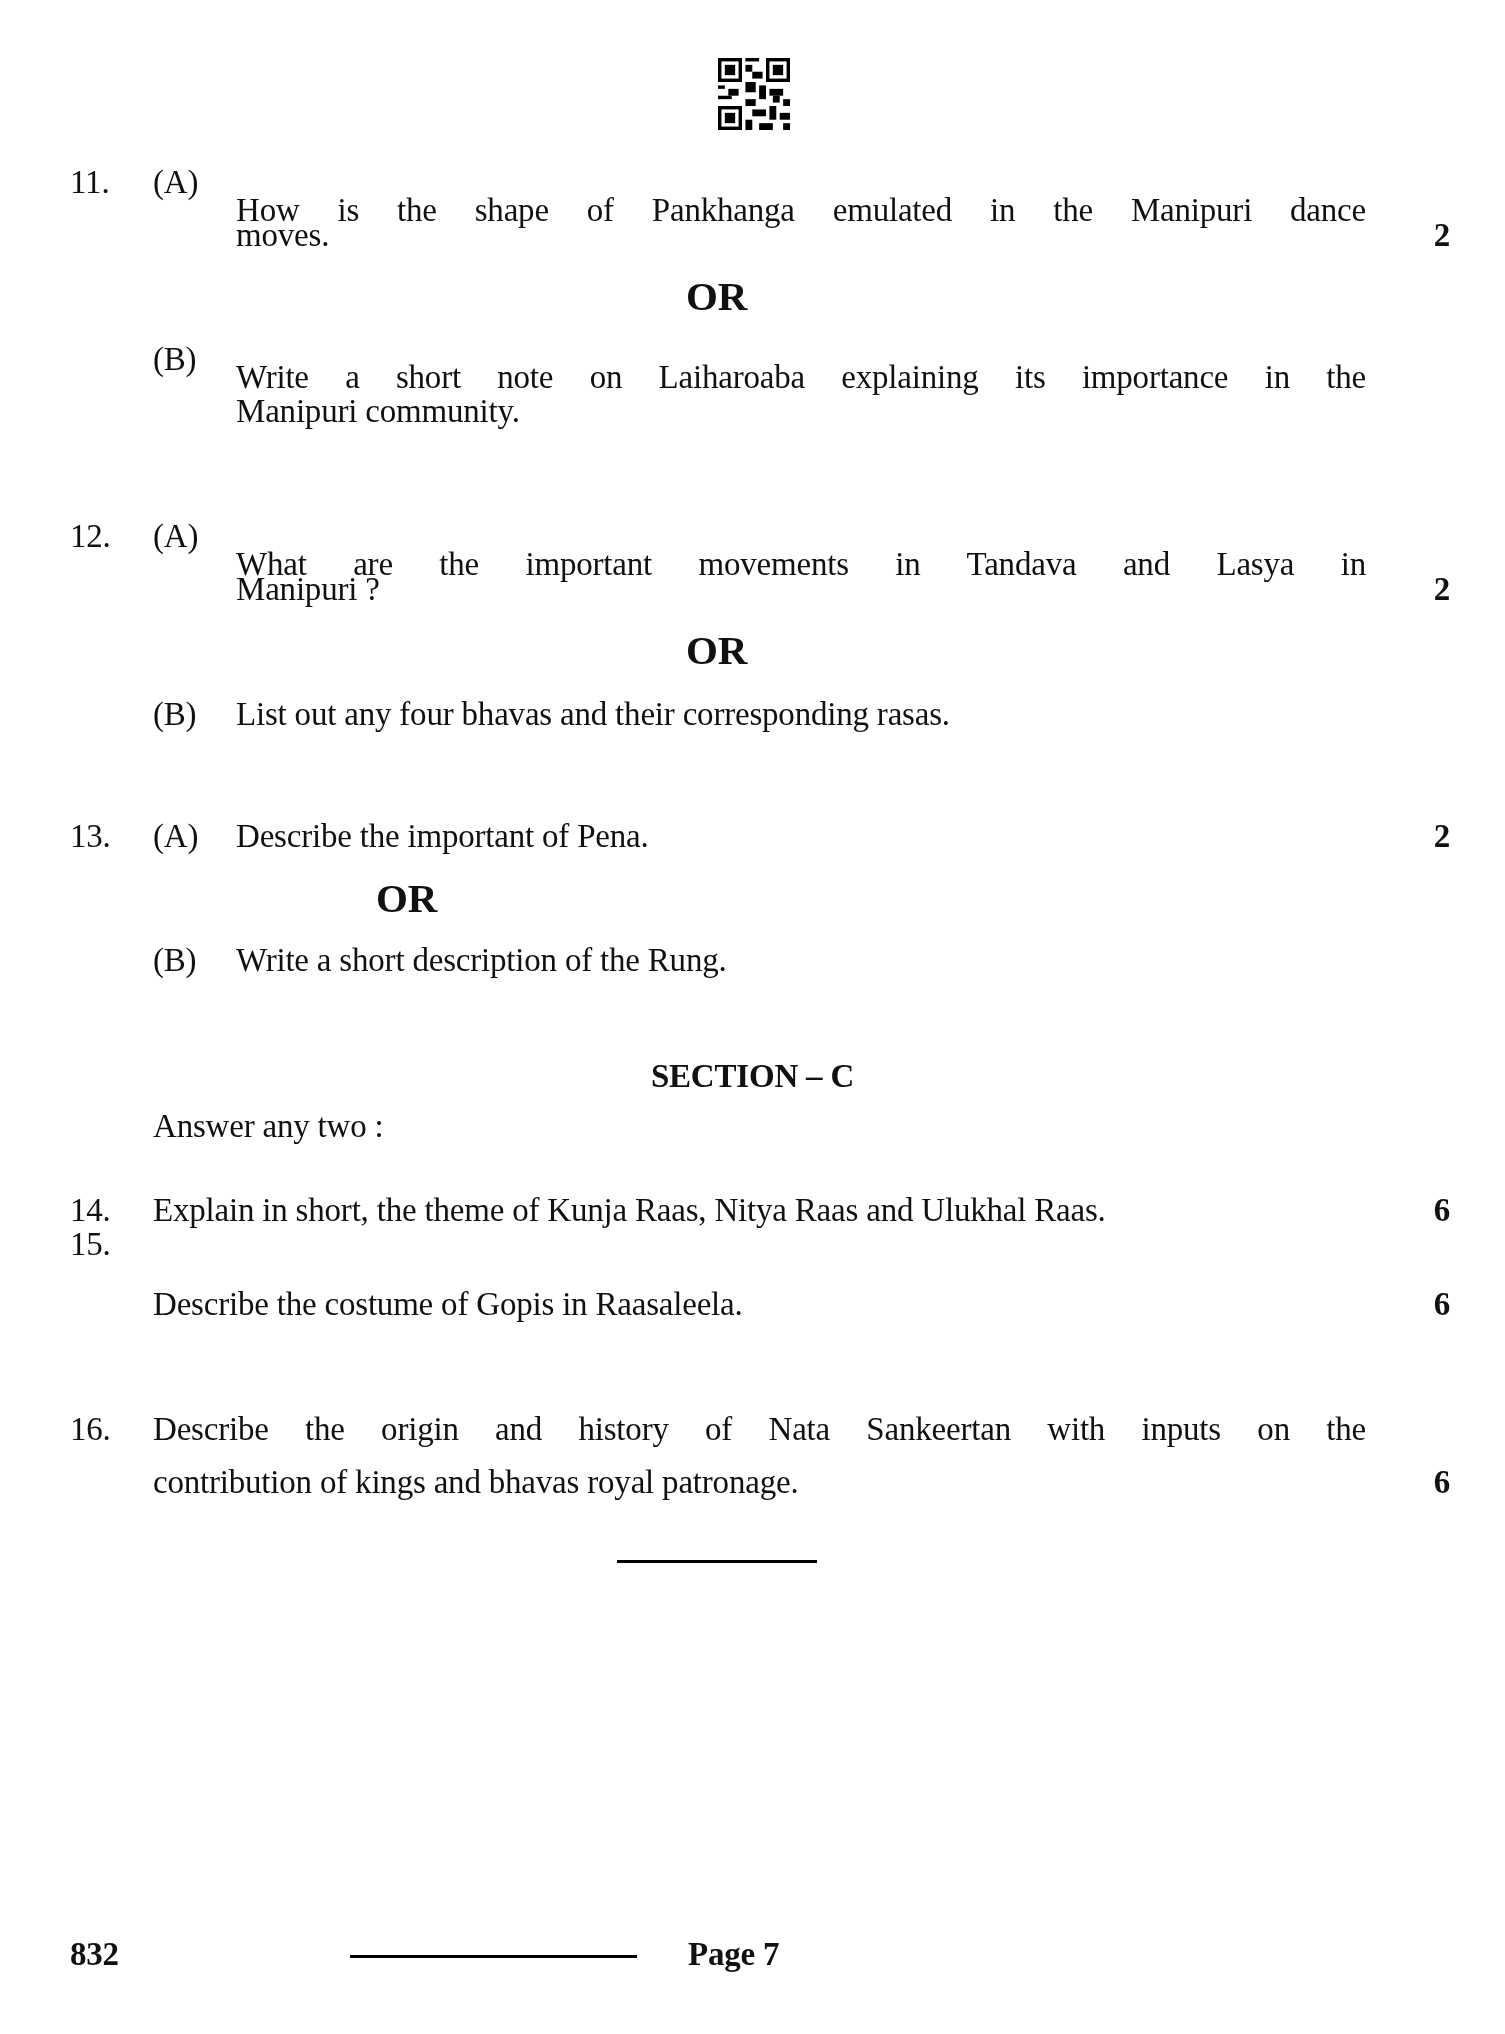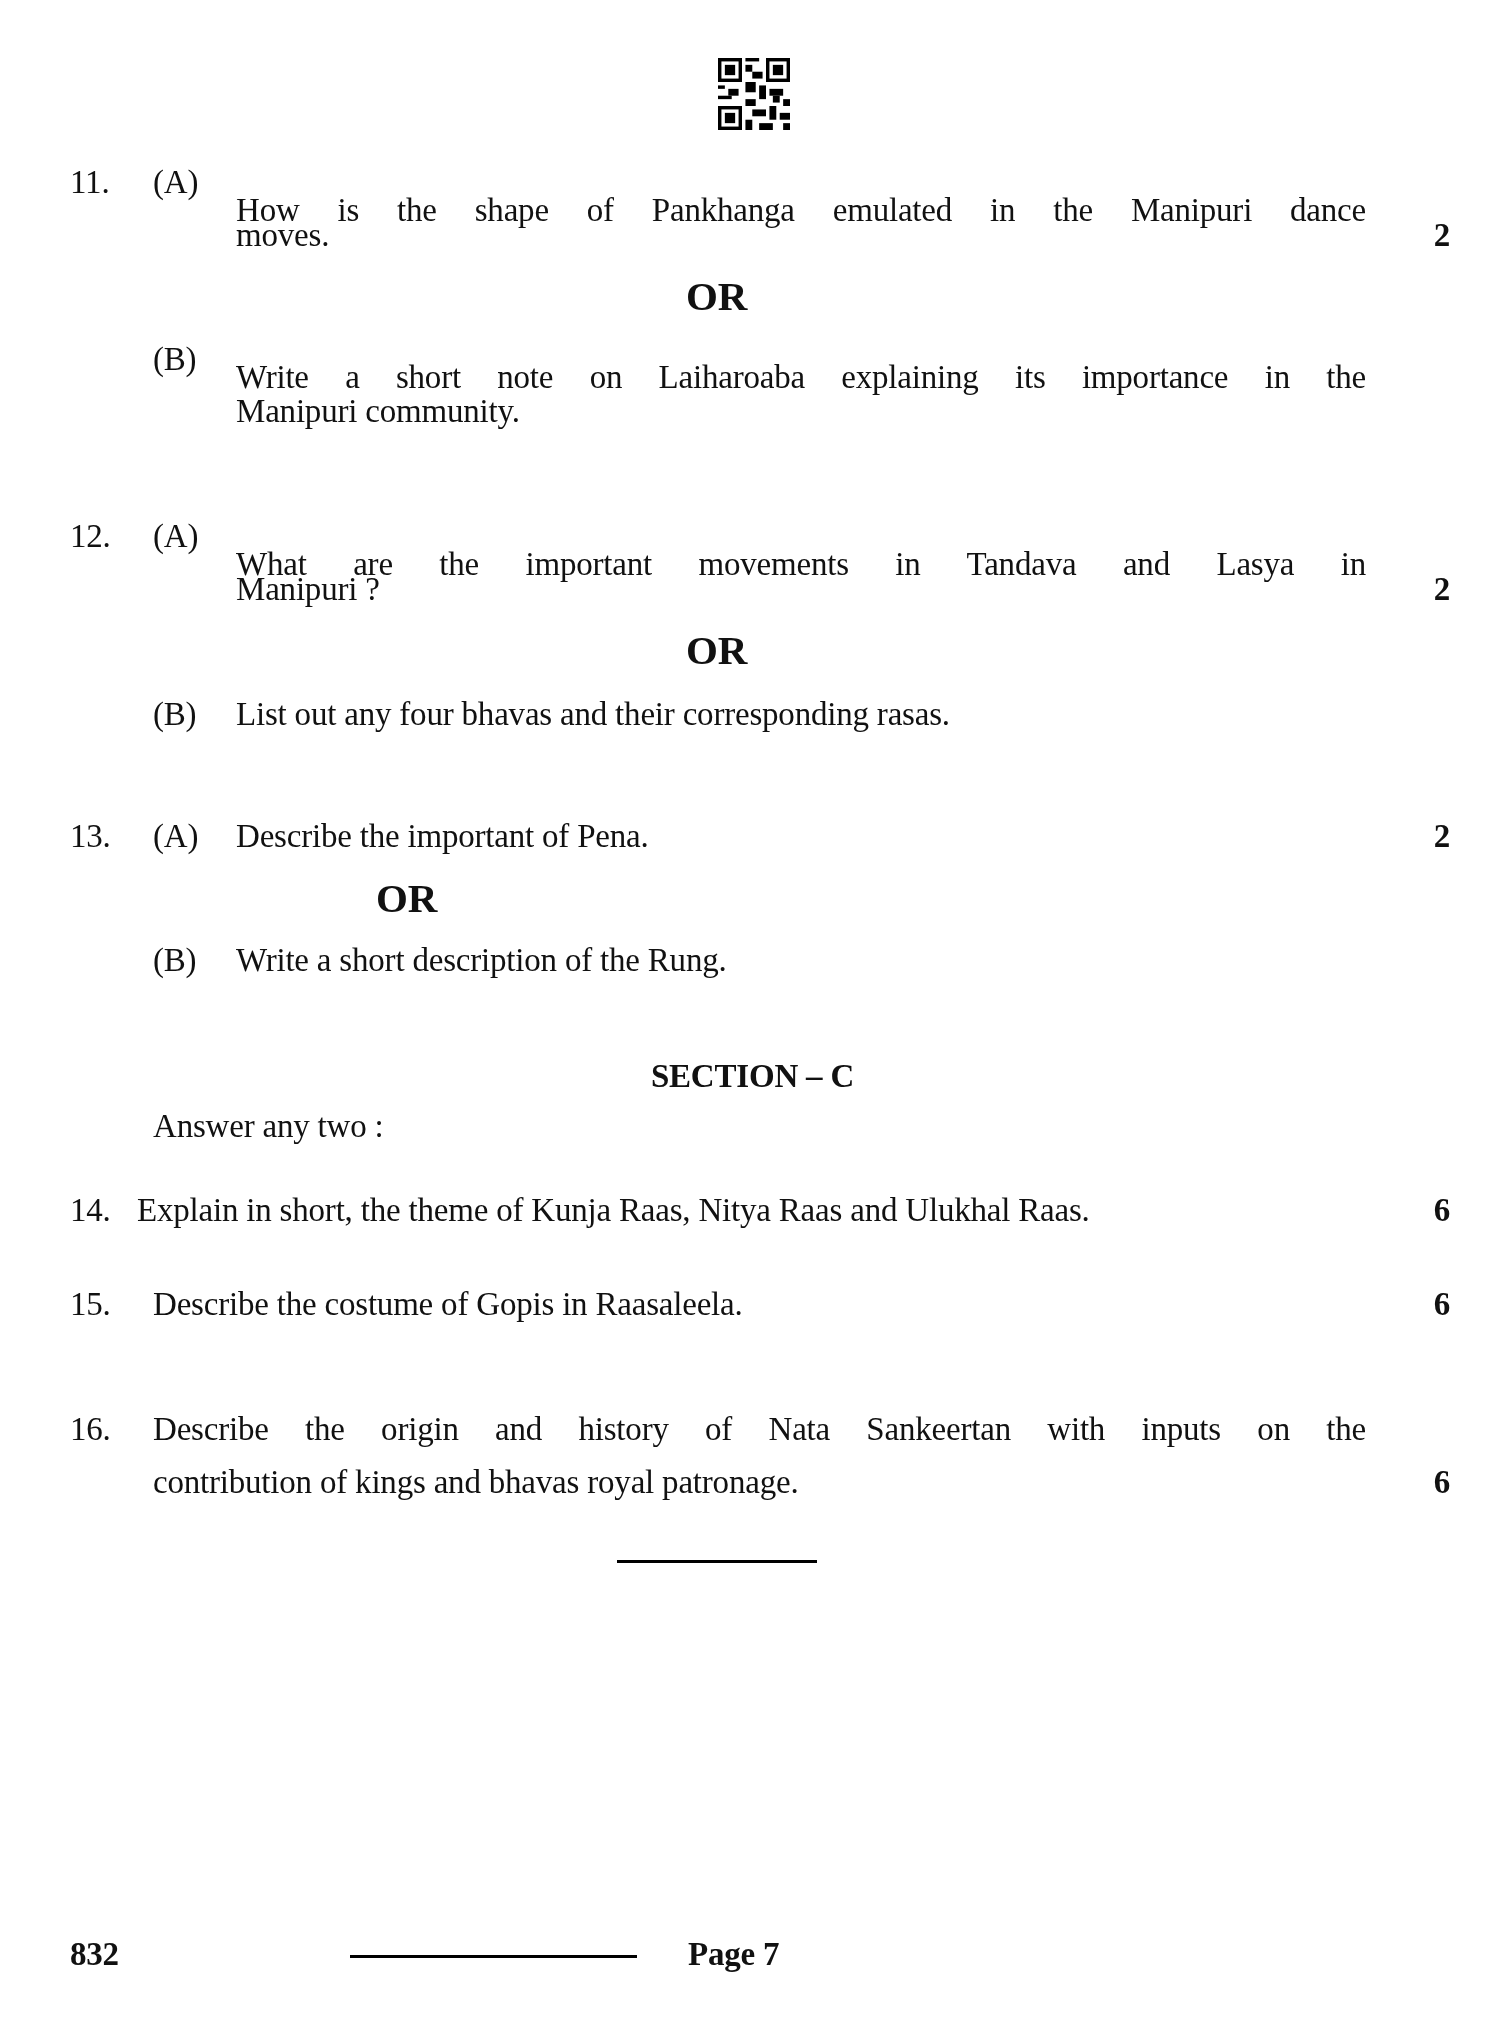--- a/index.html
+++ b/index.html
@@ -77,24 +77,24 @@
 <div class="abs txt body" style="top:810px">Describe the important of Pena.</div>
 <div class="abs txt marks" style="top:810px">2</div>
 <div class="abs txt or" style="top:872px;left:376px">OR</div>
 <div class="abs txt opt" style="top:934px">(B)</div>
 <div class="abs txt body" style="top:934px">Write a short description of the Rung.</div>
 
 <div class="abs txt bold" style="top:1050px;left:0;width:1505px;text-align:center;padding-left:0"><span style="position:relative;left:0">SECTION – C</span></div>
 <div class="abs txt" style="top:1100px;left:153px">Answer any two :</div>
 
 <div class="abs txt qnum" style="top:1184px">14.</div>
-<div class="abs txt" style="top:1184px;left:137px">Explain in short, the theme of Kunja Raas, Nitya Raas and Ulukhal Raas.</div>
+<div class="abs txt" style="top:1184px;left:153px">Explain in short, the theme of Kunja Raas, Nitya Raas and Ulukhal Raas.</div>
 <div class="abs txt marks" style="top:1184px">6</div>
 
-<div class="abs txt qnum" style="top:1278px">15.</div>
+<div class="abs txt qnum" style="top:1218px">15.</div>
 <div class="abs txt" style="top:1278px;left:153px">Describe the costume of Gopis in Raasaleela.</div>
 <div class="abs txt marks" style="top:1278px">6</div>
 
 <div class="abs txt qnum" style="top:1403px">16.</div>
 <div class="abs txt just" style="top:1403px;left:153px;width:1213px;text-align:justify;text-align-last:justify">Describe the origin and history of Nata Sankeertan with inputs on the</div>
 <div class="abs txt" style="top:1456px;left:153px">contribution of kings and bhavas royal patronage.</div>
 <div class="abs txt marks" style="top:1456px">6</div>
 
 <div class="abs rule" style="top:1560px;left:617px;width:200px"></div>
 

